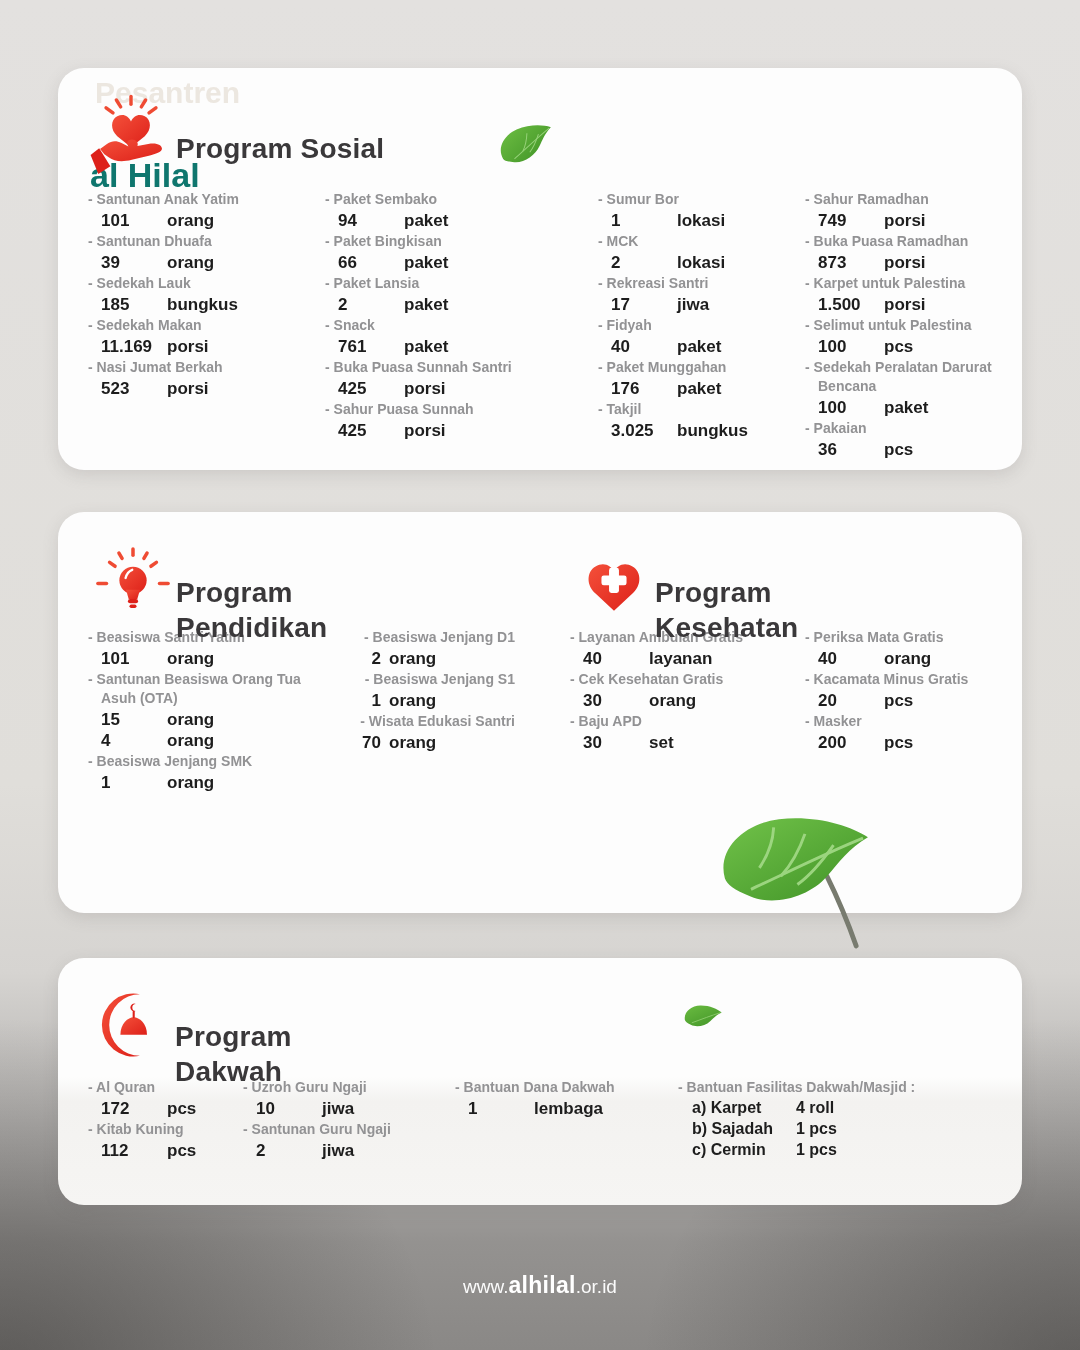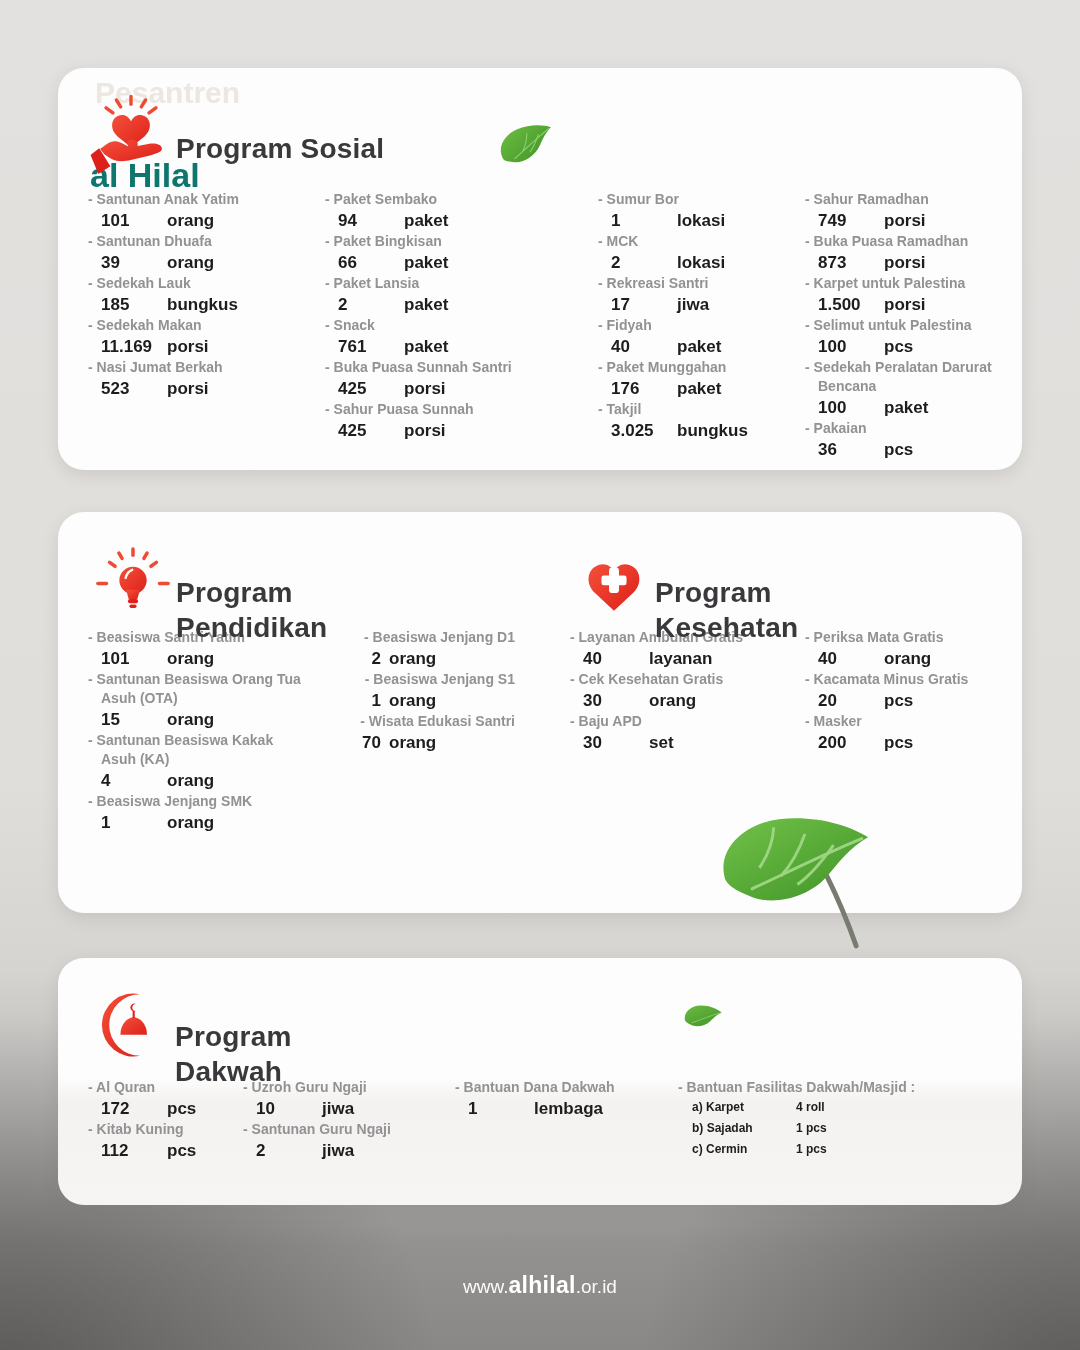--- a/index.html
+++ b/index.html
@@ -50,21 +50,21 @@
   .cols4{left:30px;top:120px;height:110px;}
   .cols4 .col:nth-of-type(1){left:0;width:155px;}
   .cols4 .col:nth-of-type(2){left:155px;width:212px;}
   .cols4 .col:nth-of-type(3){left:367px;width:220px;}
   .item{margin-bottom:2px;}
   .lbl{font-size:14px;line-height:19px;font-weight:700;color:#929294;padding-left:13px;text-indent:-13px;}
   .lbl::before{content:"- ";}
   .val{display:flex;font-size:17px;line-height:19px;font-weight:700;color:#1d1d1d;padding-left:13px;margin:2px 0 2px;}
   .num{min-width:58px;padding-right:8px;flex:0 0 auto;}
   .fasilitas{position:absolute;left:620px;top:120px;width:330px;}
-  .subrow{display:flex;font-size:12px;line-height:21px;font-weight:700;color:#1d1d1d;padding-left:14px;}
+  .subrow{display:flex;font-size:16px;line-height:21px;font-weight:700;color:#1d1d1d;padding-left:14px;}
   .sname{min-width:104px;flex:0 0 auto;}
   .leaf{position:absolute;z-index:5;pointer-events:none;}
   .leaf svg{display:block;width:100%;height:auto;}
   .leaf-a{left:497px;top:124px;width:64px;transform:rotate(-14deg);}
   .leaf-b{left:712px;top:812px;width:182px;transform:rotate(3deg);}
   .leaf-c{left:682px;top:1004px;width:42px;transform:rotate(8deg);}
   .footer{position:absolute;left:0;right:0;top:1272px;text-align:center;color:#ffffff;z-index:3;}
   .f1,.f3{font-size:19px;font-weight:400;opacity:.97;}
   .f2{font-size:23px;font-weight:700;letter-spacing:.3px;}
 </style>
@@ -373,21 +373,20 @@
 
               <div class="item">
                 <div class="lbl">Santunan Beasiswa Orang Tua Asuh (OTA)</div>
                 <div class="val">
                   <span class="num">15</span>
                   <span class="unit">orang</span>
                 </div>
               </div>
 
               <div class="item">
-                <div class="lbl">Santunan Beasiswa Kakak Asuh (KA)</div>
                 <div class="val">
                   <span class="num">4</span>
                   <span class="unit">orang</span>
                 </div>
               </div>
 
               <div class="item">
                 <div class="lbl">Beasiswa Jenjang SMK</div>
                 <div class="val">
                   <span class="num">1</span>

